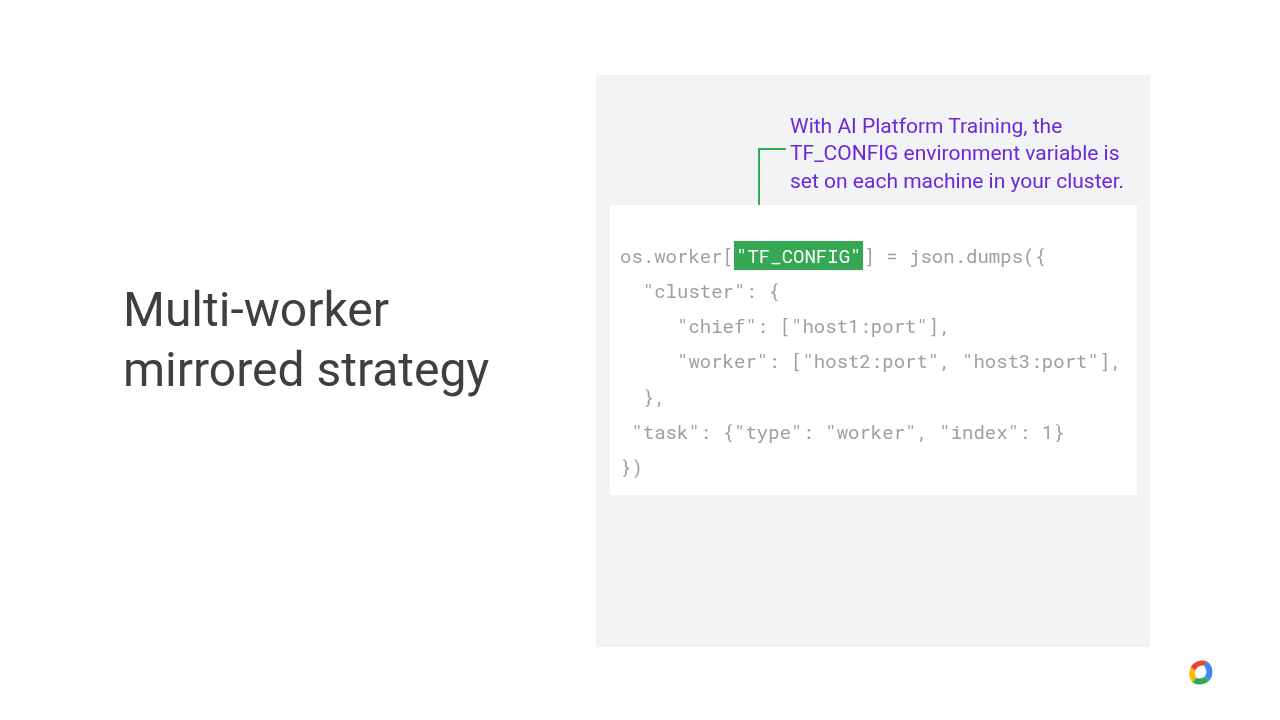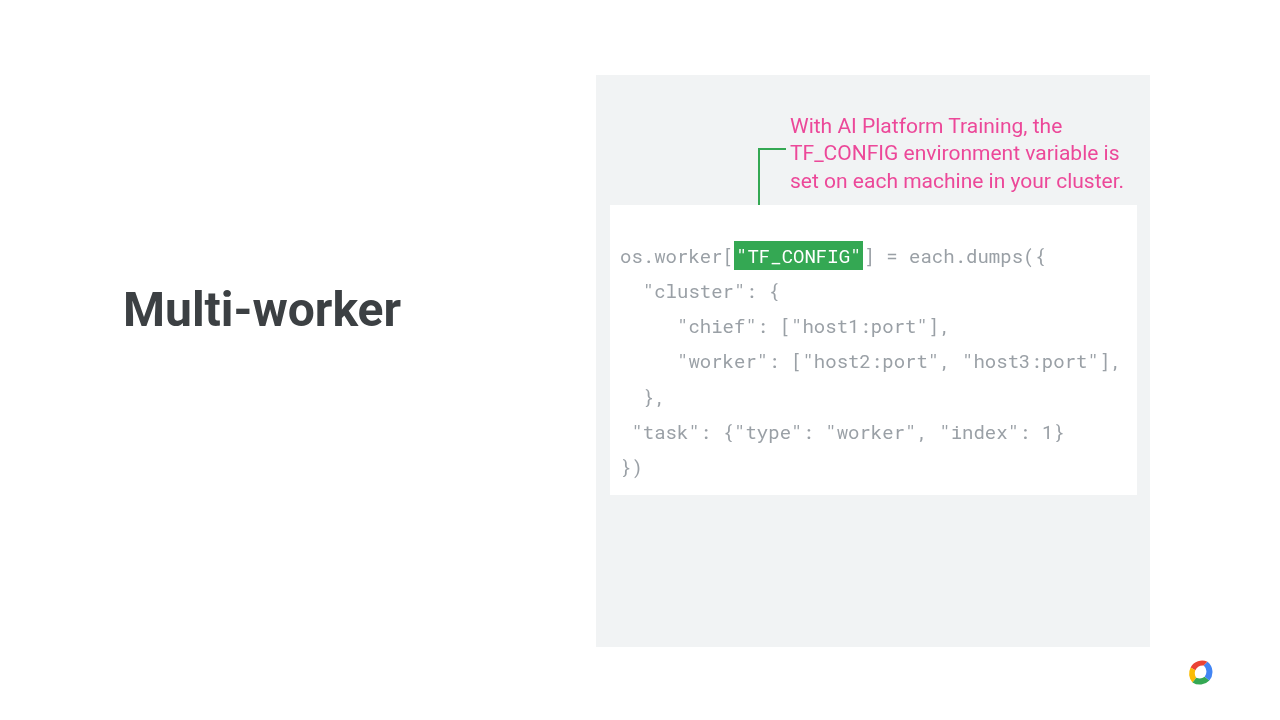--- a/index.html
+++ b/index.html
@@ -13,40 +13,40 @@
       background: #ffffff;
       font-family: 'Google Sans', 'Roboto', Arial, sans-serif;
       position: relative;
       overflow: hidden;
     }
     .slide-title {
       position: absolute;
       left: 123px;
       top: 280px;
       font-size: 48px;
-      font-weight: 700;
+      font-weight: 400;
       color: #3c4043;
       line-height: 1.25;
     }
     .panel {
       position: absolute;
       left: 596px;
       top: 75px;
       width: 554px;
       height: 572px;
       background: #f1f3f4;
     }
     .annotation {
       position: absolute;
       left: 790px;
       top: 113px;
       width: 345px;
       font-size: 21px;
       line-height: 1.3;
-      color: #ec4899;
+      color: #6d28d9;
     }
     .annotation-line-v {
       position: absolute;
       left: 758px;
       top: 148px;
       width: 2px;
       height: 100px;
       background: #34a853;
     }
     .annotation-line-h {
@@ -82,30 +82,31 @@
       bottom: 32px;
       width: 30px;
       height: 30px;
     }
   </style>
 </head>
 <body>
 
 <div class="slide-title">
   <span>Multi-worker</span><br>
+  <span>mirrored strategy</span>
 </div>
 
 <div class="panel"></div>
 
 <div class="annotation">With AI Platform Training, the TF_CONFIG environment variable is set on each machine in your cluster.</div>
 
 <div class="annotation-line-h"></div>
 <div class="annotation-line-v"></div>
 
-<div class="code-block"><span>os.worker[</span><span class="highlight">"TF_CONFIG"</span><span>] = each.dumps({</span>
+<div class="code-block"><span>os.worker[</span><span class="highlight">"TF_CONFIG"</span><span>] = json.dumps({</span>
 <span>  "cluster": {</span>
 <span>     "chief": ["host1:port"],</span>
 <span>     "worker": ["host2:port", "host3:port"],</span>
 <span>  },</span>
 <span> "task": {"type": "worker", "index": 1}</span>
 <span>})</span></div>
 
 <div class="logo">
   <svg viewBox="0 0 32 32" width="30" height="30">
     <path d="M 20 8 L 24 4 A 14 14 0 0 0 6 10 L 11 13 A 9 9 0 0 1 20 8 Z" fill="#ea4335"></path>

